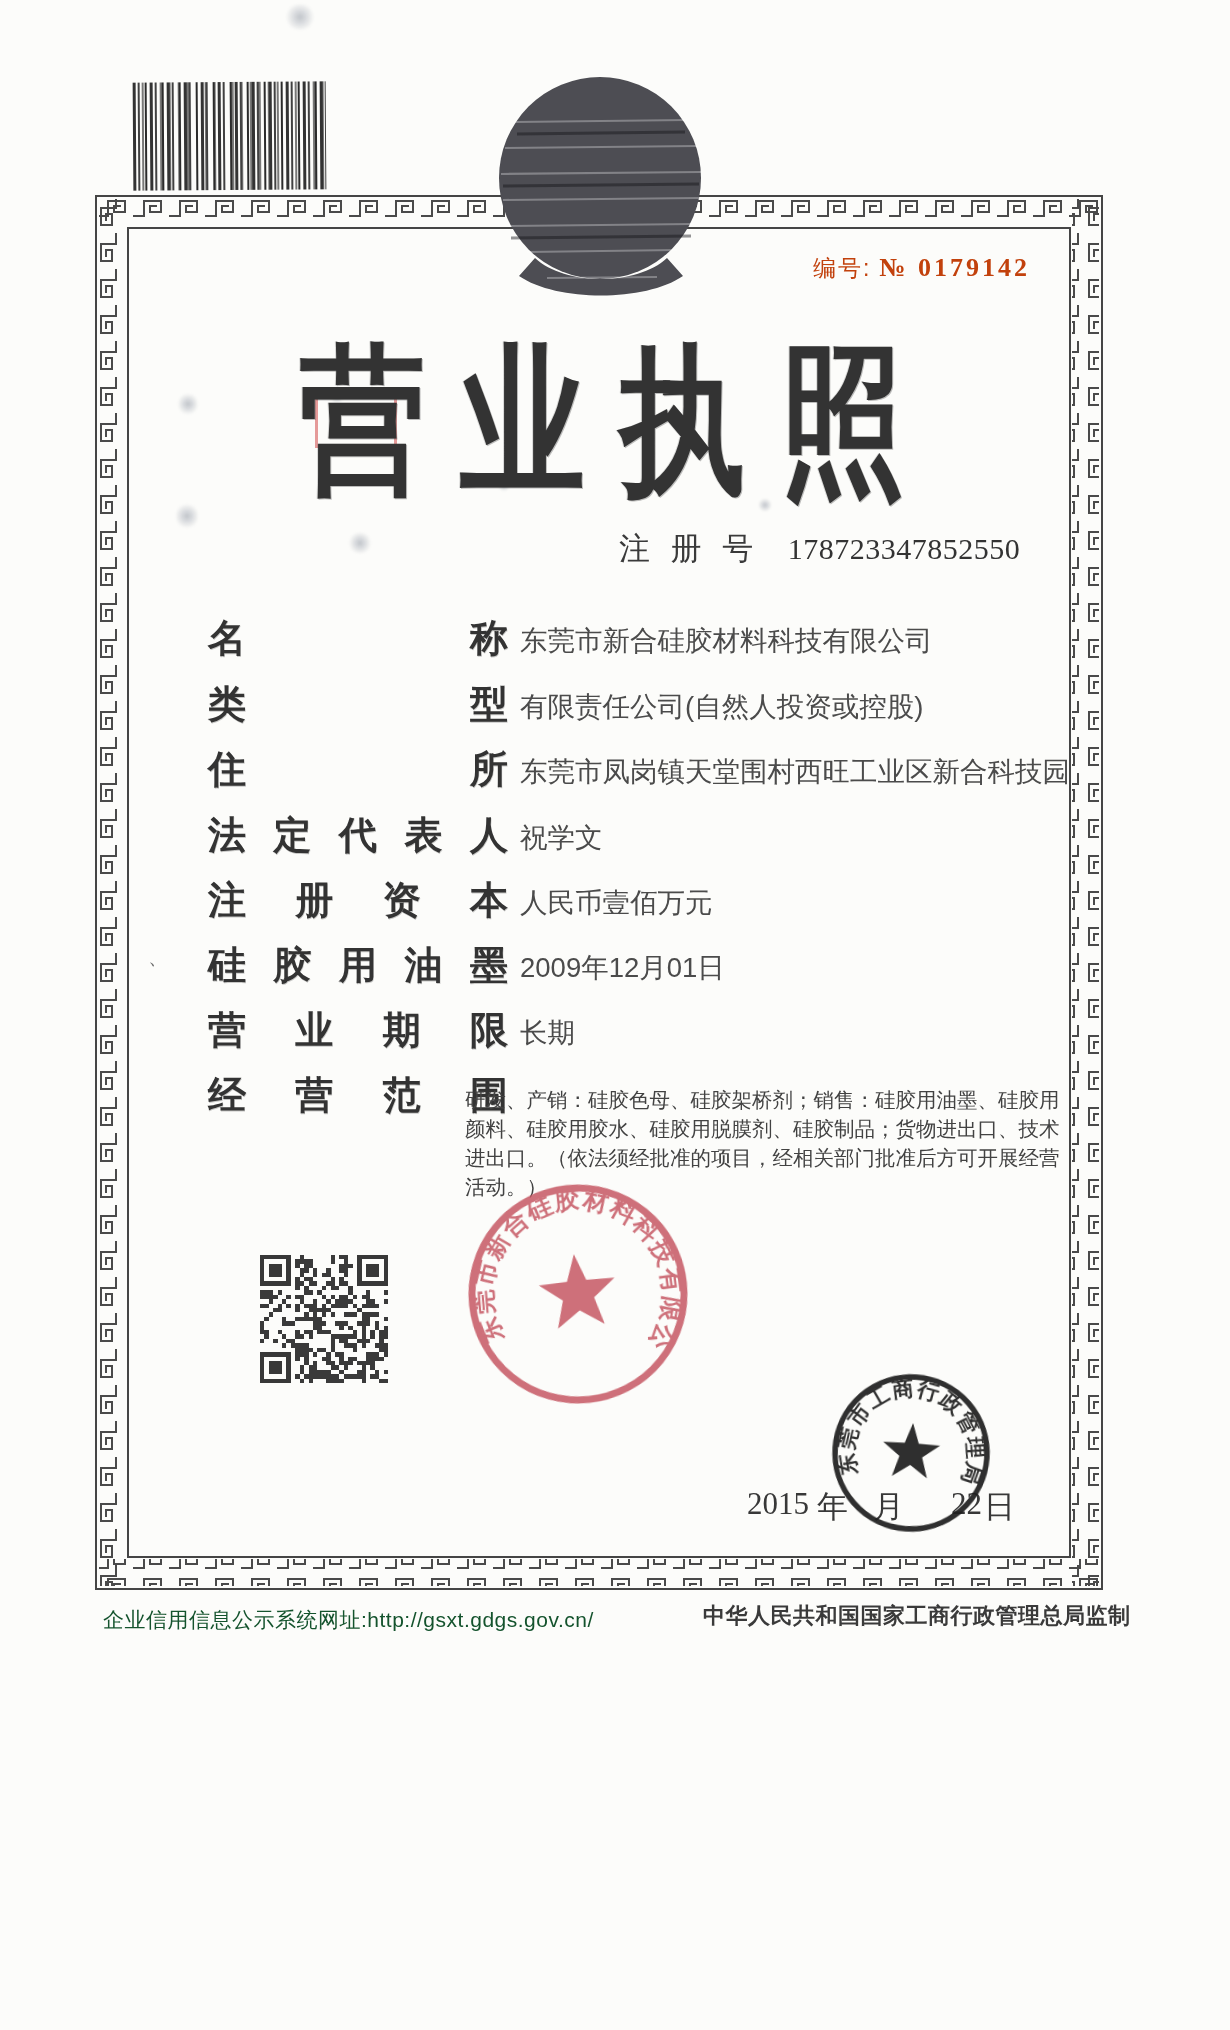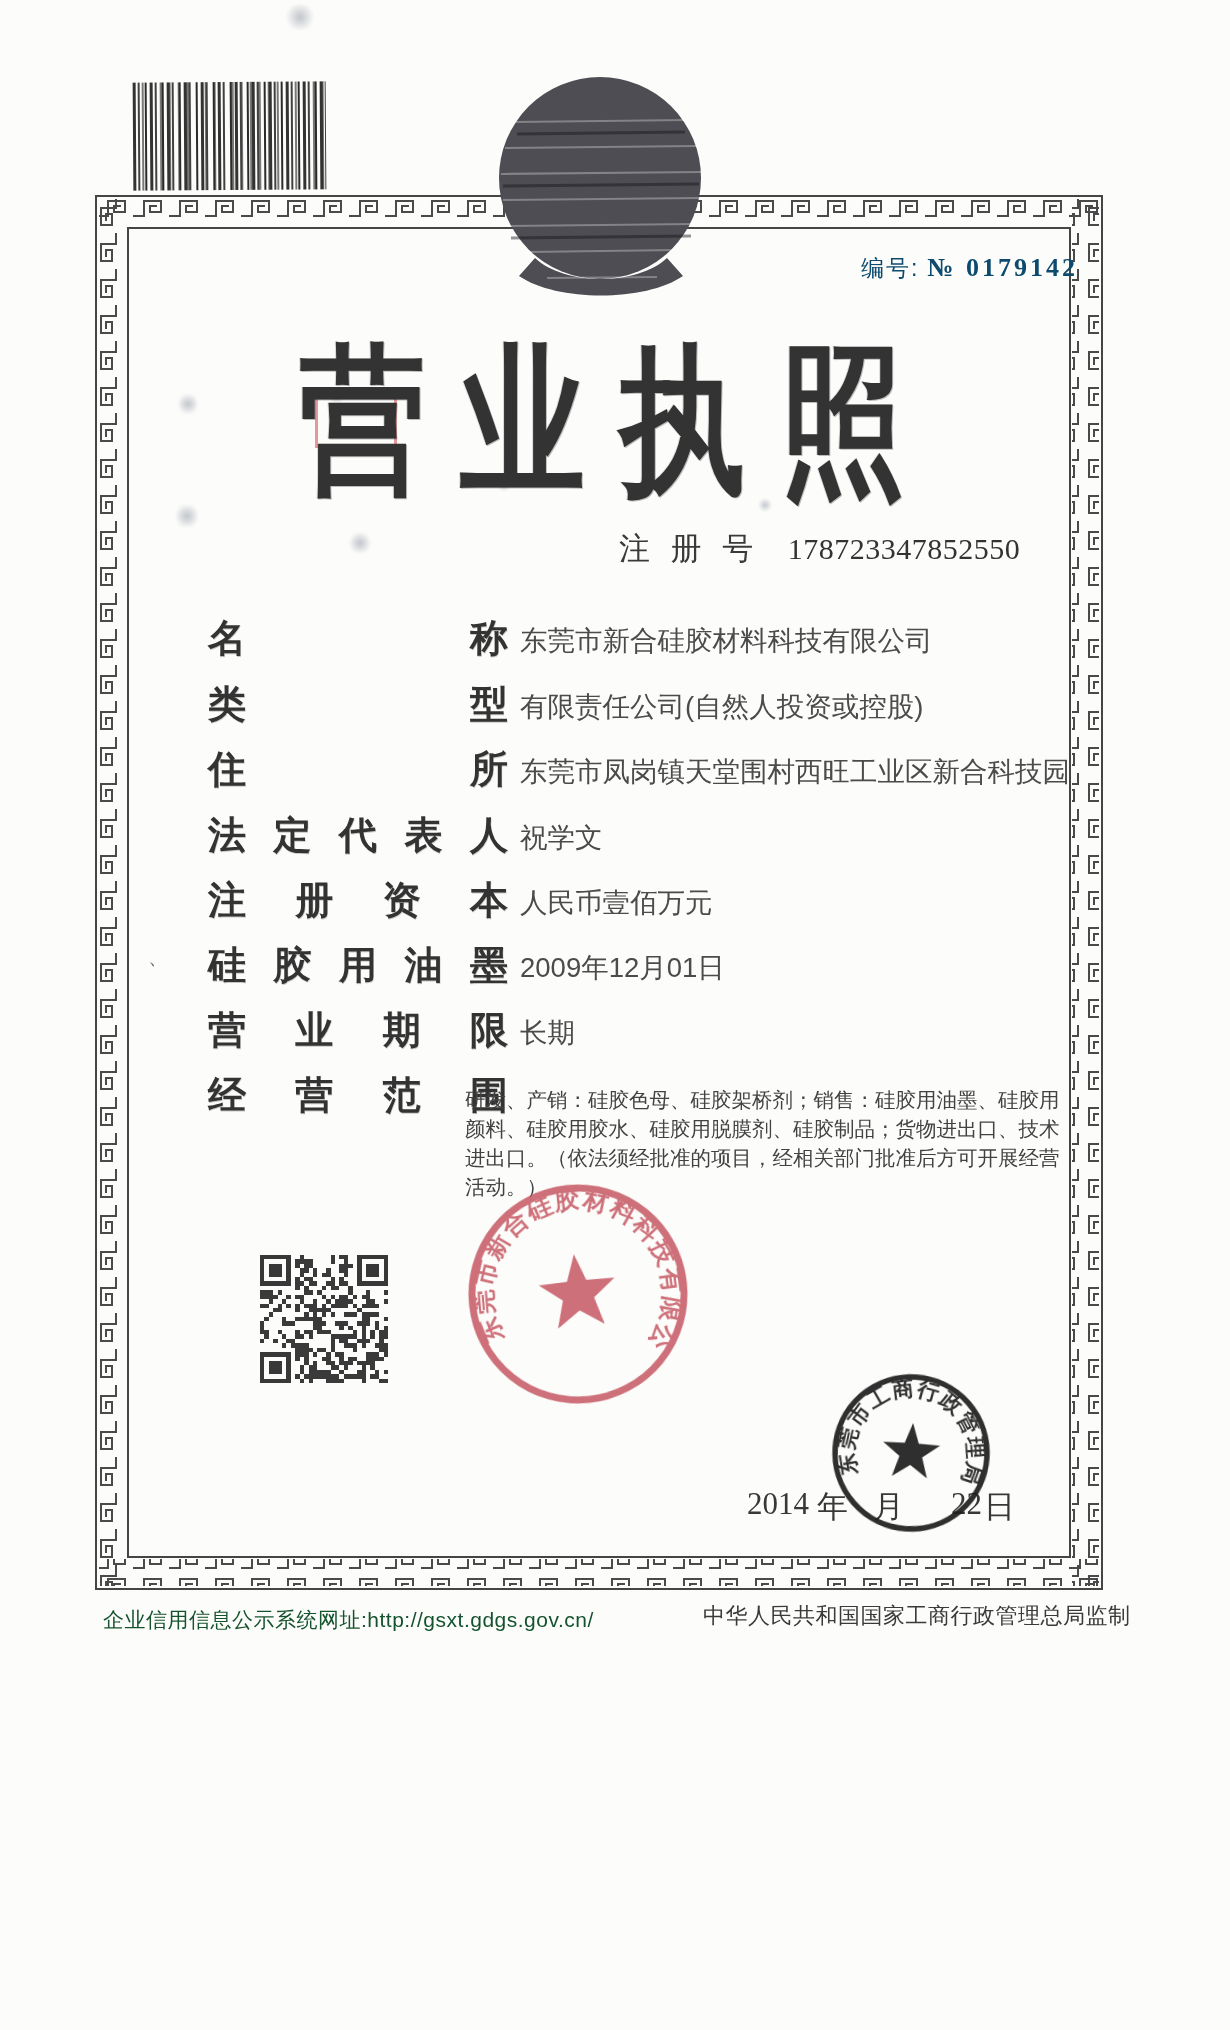--- a/index.html
+++ b/index.html
@@ -16,21 +16,21 @@
       repeating-linear-gradient(90deg,#2b2b2b 0 3px,rgba(255,255,255,0) 3px 5px,#3a3a3a 5px 7px,rgba(255,255,255,0) 7px 12px,#222 12px 14px,rgba(255,255,255,0) 14px 17px),
       repeating-linear-gradient(90deg,rgba(40,40,40,.65) 0 2px,rgba(255,255,255,0) 2px 9px);
     filter:blur(.6px) contrast(.9);
     transform:rotate(-.4deg);
   }
   
   .frame{position:absolute;left:95px;top:195px;width:1008px;height:1395px;}
   
   .emblem{position:absolute;left:497px;top:70px;width:210px;height:228px;filter:blur(.7px);}
   
-  .serial{position:absolute;left:861px;top:253px;font-size:23px;color:#0c4a6e;letter-spacing:2px;white-space:nowrap;text-align:right;}
+  .serial{position:absolute;left:813px;top:253px;font-size:23px;color:#c2410c;letter-spacing:2px;white-space:nowrap;text-align:right;}
   .serial .no{font-family:"Liberation Serif","DejaVu Serif",serif;font-size:26px;font-weight:bold;letter-spacing:3px;margin-left:8px;}
   
   .title{
     position:absolute;left:300px;top:340px;width:610px;
     font-size:125px;font-weight:900;line-height:1;letter-spacing:35px;
     color:#333;transform:scaleY(1.28);transform-origin:top left;
     text-shadow:1px 1px 0 rgba(70,70,70,.35), -1px 0 0 rgba(70,70,70,.2);
     white-space:nowrap;
   }
   .red-box-artifact{
@@ -68,21 +68,21 @@
   .registry-label{position:absolute;left:605px;top:1420px;font-size:36px;font-weight:600;letter-spacing:26px;color:#3d3d3d;white-space:nowrap;}
   .date-line{position:absolute;left:747px;top:1486px;height:40px;width:320px;font-size:31px;color:#383838;}
   .date-line span{position:absolute;top:0;}
   .d-year{left:0;font-family:"Liberation Serif","DejaVu Serif",serif;}
   .d-uy{left:70px;}
   .d-um{left:126px;}
   .d-day{left:204px;font-family:"Liberation Serif","DejaVu Serif",serif;}
   .d-ud{left:237px;}
   
   .footer-left{position:absolute;left:103px;top:1606px;font-size:21px;color:#14532d;letter-spacing:.5px;white-space:nowrap;}
-  .footer-right{position:absolute;left:703px;top:1601px;font-size:22px;font-weight:400;color:#3a3a3a;letter-spacing:.5px;white-space:nowrap;}
+  .footer-right{position:absolute;left:703px;top:1601px;font-size:22px;font-weight:700;color:#3a3a3a;letter-spacing:.5px;white-space:nowrap;}
   
   .smudge{position:absolute;border-radius:50%;background:radial-gradient(circle,rgba(95,105,125,.38),rgba(95,105,125,0) 70%);filter:blur(1px);}
   .sm1{left:178px;top:392px;width:20px;height:24px;}
   .sm2{left:330px;top:388px;width:14px;height:16px;}
   .sm3{left:176px;top:502px;width:22px;height:28px;}
   .sm4{left:348px;top:532px;width:24px;height:22px;}
   .sm5{left:498px;top:478px;width:12px;height:14px;}
   .sm6{left:758px;top:498px;width:14px;height:14px;}
   .sm7{left:284px;top:4px;width:32px;height:26px;}
   .comma-mark{position:absolute;left:148px;top:944px;font-size:20px;color:#6b6b6b;}
@@ -496,21 +496,21 @@
     <polygon points="116,76 106.3,102.7 77.9,103.6 100.3,121.1 92.5,148.4 116,132.5 139.5,148.4 131.7,121.1 154,103.6 125.7,102.7" fill="#c4525e"></polygon>
     <defs>
         <path id="csealpath" d="M38.1,152.4 A86,86 0 1 1 176.8,176.8"></path>
       </defs>
     <text font-size="25" fill="#c4525e" letter-spacing="1.5" font-weight="600">
       <textPath href="#csealpath">东莞市新合硅胶材料科技有限公司</textPath>
     </text>
   </svg>
 
   <div class="date-line">
-    <span class="d-year">2014</span>
+    <span class="d-year">2015</span>
     <span class="d-uy">年</span>
     <span class="d-um">月</span>
     <span class="d-day">22</span>
     <span class="d-ud">日</span>
   </div>
 
   <svg class="registrar-seal" viewBox="0 0 167 167">
     <circle cx="83" cy="83" r="76" fill="none" stroke="#1e1e1e" stroke-width="5.5"></circle>
     <polygon points="83,53 76,73.3 54.5,73.7 71.6,86.7 65.4,107.3 83,95 100.6,107.3 94.4,86.7 111.5,73.7 90.1,73.3" fill="#1e1e1e"></polygon>
     <defs>

